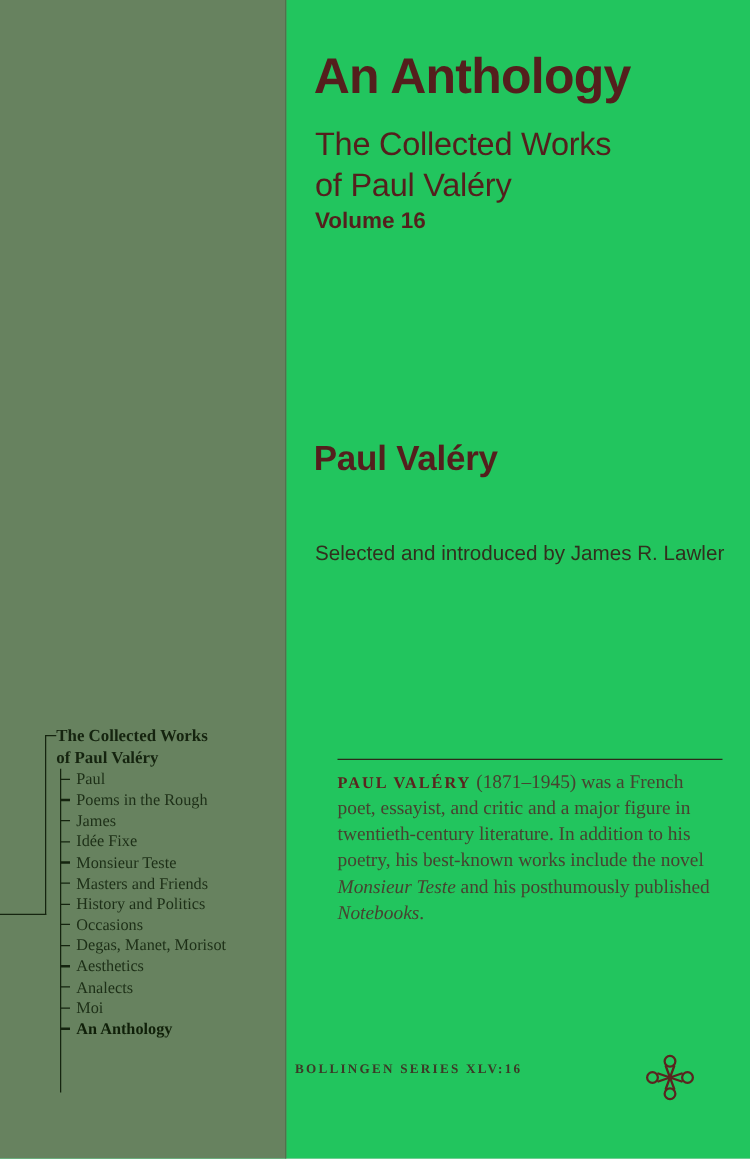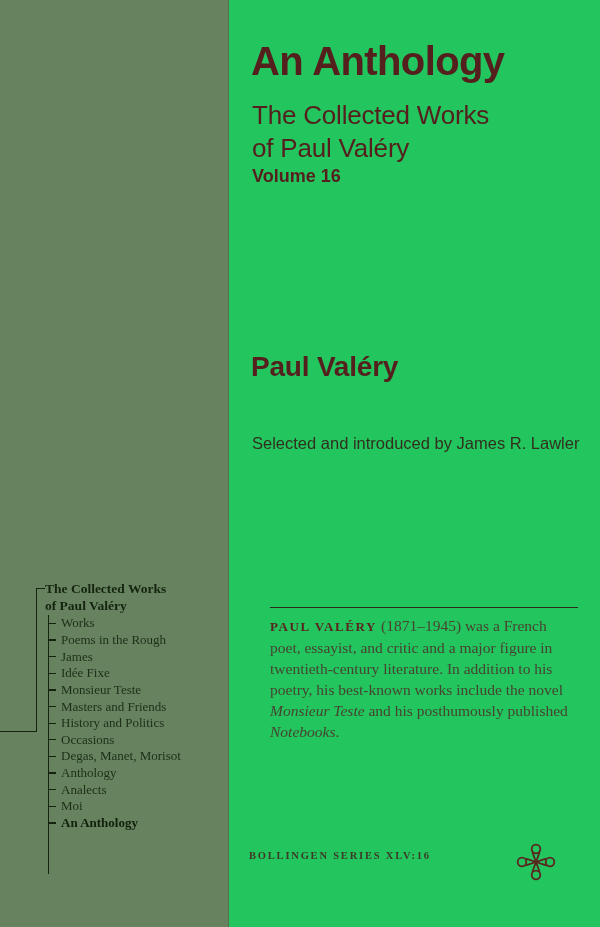--- a/index.html
+++ b/index.html
@@ -44,21 +44,21 @@
     font-size:15.5px;line-height:21px;color:#474330;
     text-align:left;
     margin-left:20px;
   }
   .bio .lead{
     color:#5a241f;font-weight:bold;font-size:13px;letter-spacing:1.6px;
   }
   .bio .ital{font-style:italic;}
   
   .imprint{
-    position:absolute;left:249px;top:847px;
+    position:absolute;left:236px;top:847px;
     font-family:"Liberation Serif",serif;font-weight:600;
     font-size:10.5px;line-height:18.5px;letter-spacing:1.8px;color:#3c3926;
   }
   
   .ornament{position:absolute;left:513px;top:841px;}
   
   .toc-header{
     position:absolute;left:45px;top:581px;
     font-family:"Liberation Serif",serif;font-size:13.5px;font-weight:bold;
     line-height:16.5px;color:#15240f;
@@ -98,21 +98,21 @@
   <div class="bracket-out"></div>
   <div class="toc-header">
     <div>The Collected Works</div>
     <div>of Paul Valéry</div>
   </div>
   <div class="toc-vline"></div>
   <div class="toc-list">
 
       <div class="toc-row">
         <span class="tick"></span>
-        <span>Works</span>
+        <span>Paul</span>
       </div>
 
       <div class="toc-row">
         <span class="tick"></span>
         <span>Poems in the Rough</span>
       </div>
 
       <div class="toc-row">
         <span class="tick"></span>
         <span>James</span>
@@ -146,21 +146,21 @@
         <span>Occasions</span>
       </div>
 
       <div class="toc-row">
         <span class="tick"></span>
         <span>Degas, Manet, Morisot</span>
       </div>
 
       <div class="toc-row">
         <span class="tick"></span>
-        <span>Anthology</span>
+        <span>Aesthetics</span>
       </div>
 
       <div class="toc-row">
         <span class="tick"></span>
         <span>Analects</span>
       </div>
 
       <div class="toc-row">
         <span class="tick"></span>
         <span>Moi</span>

